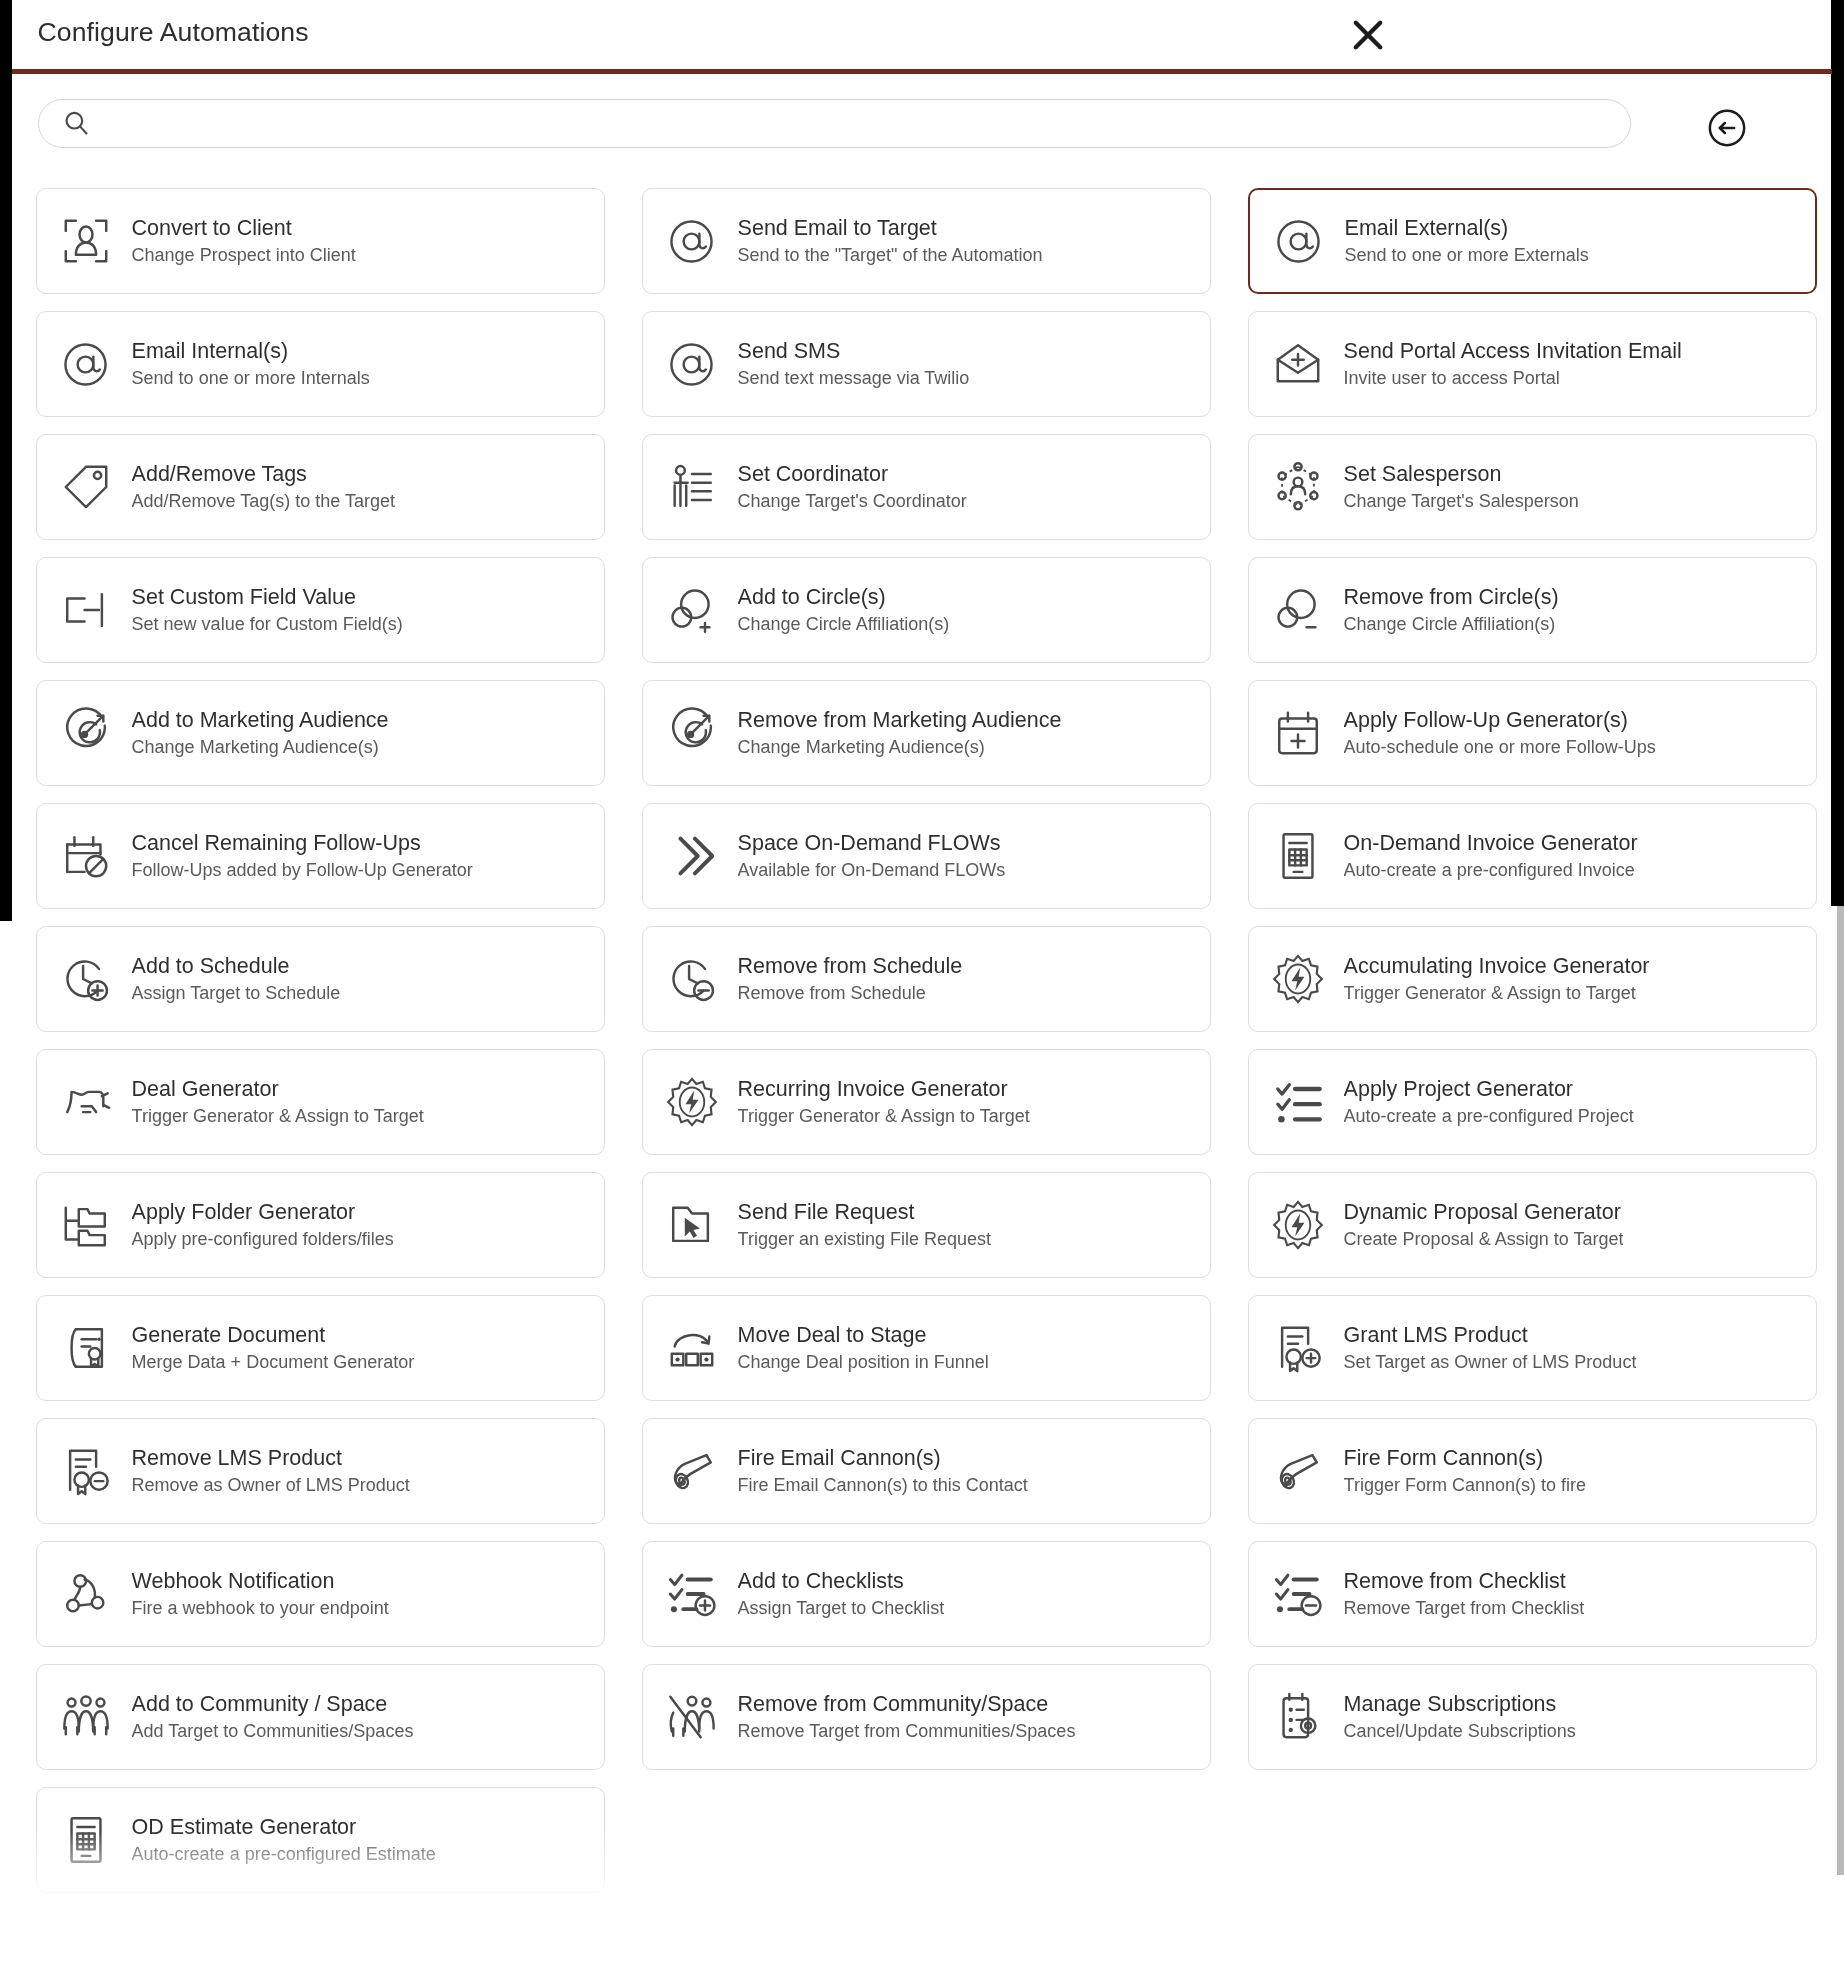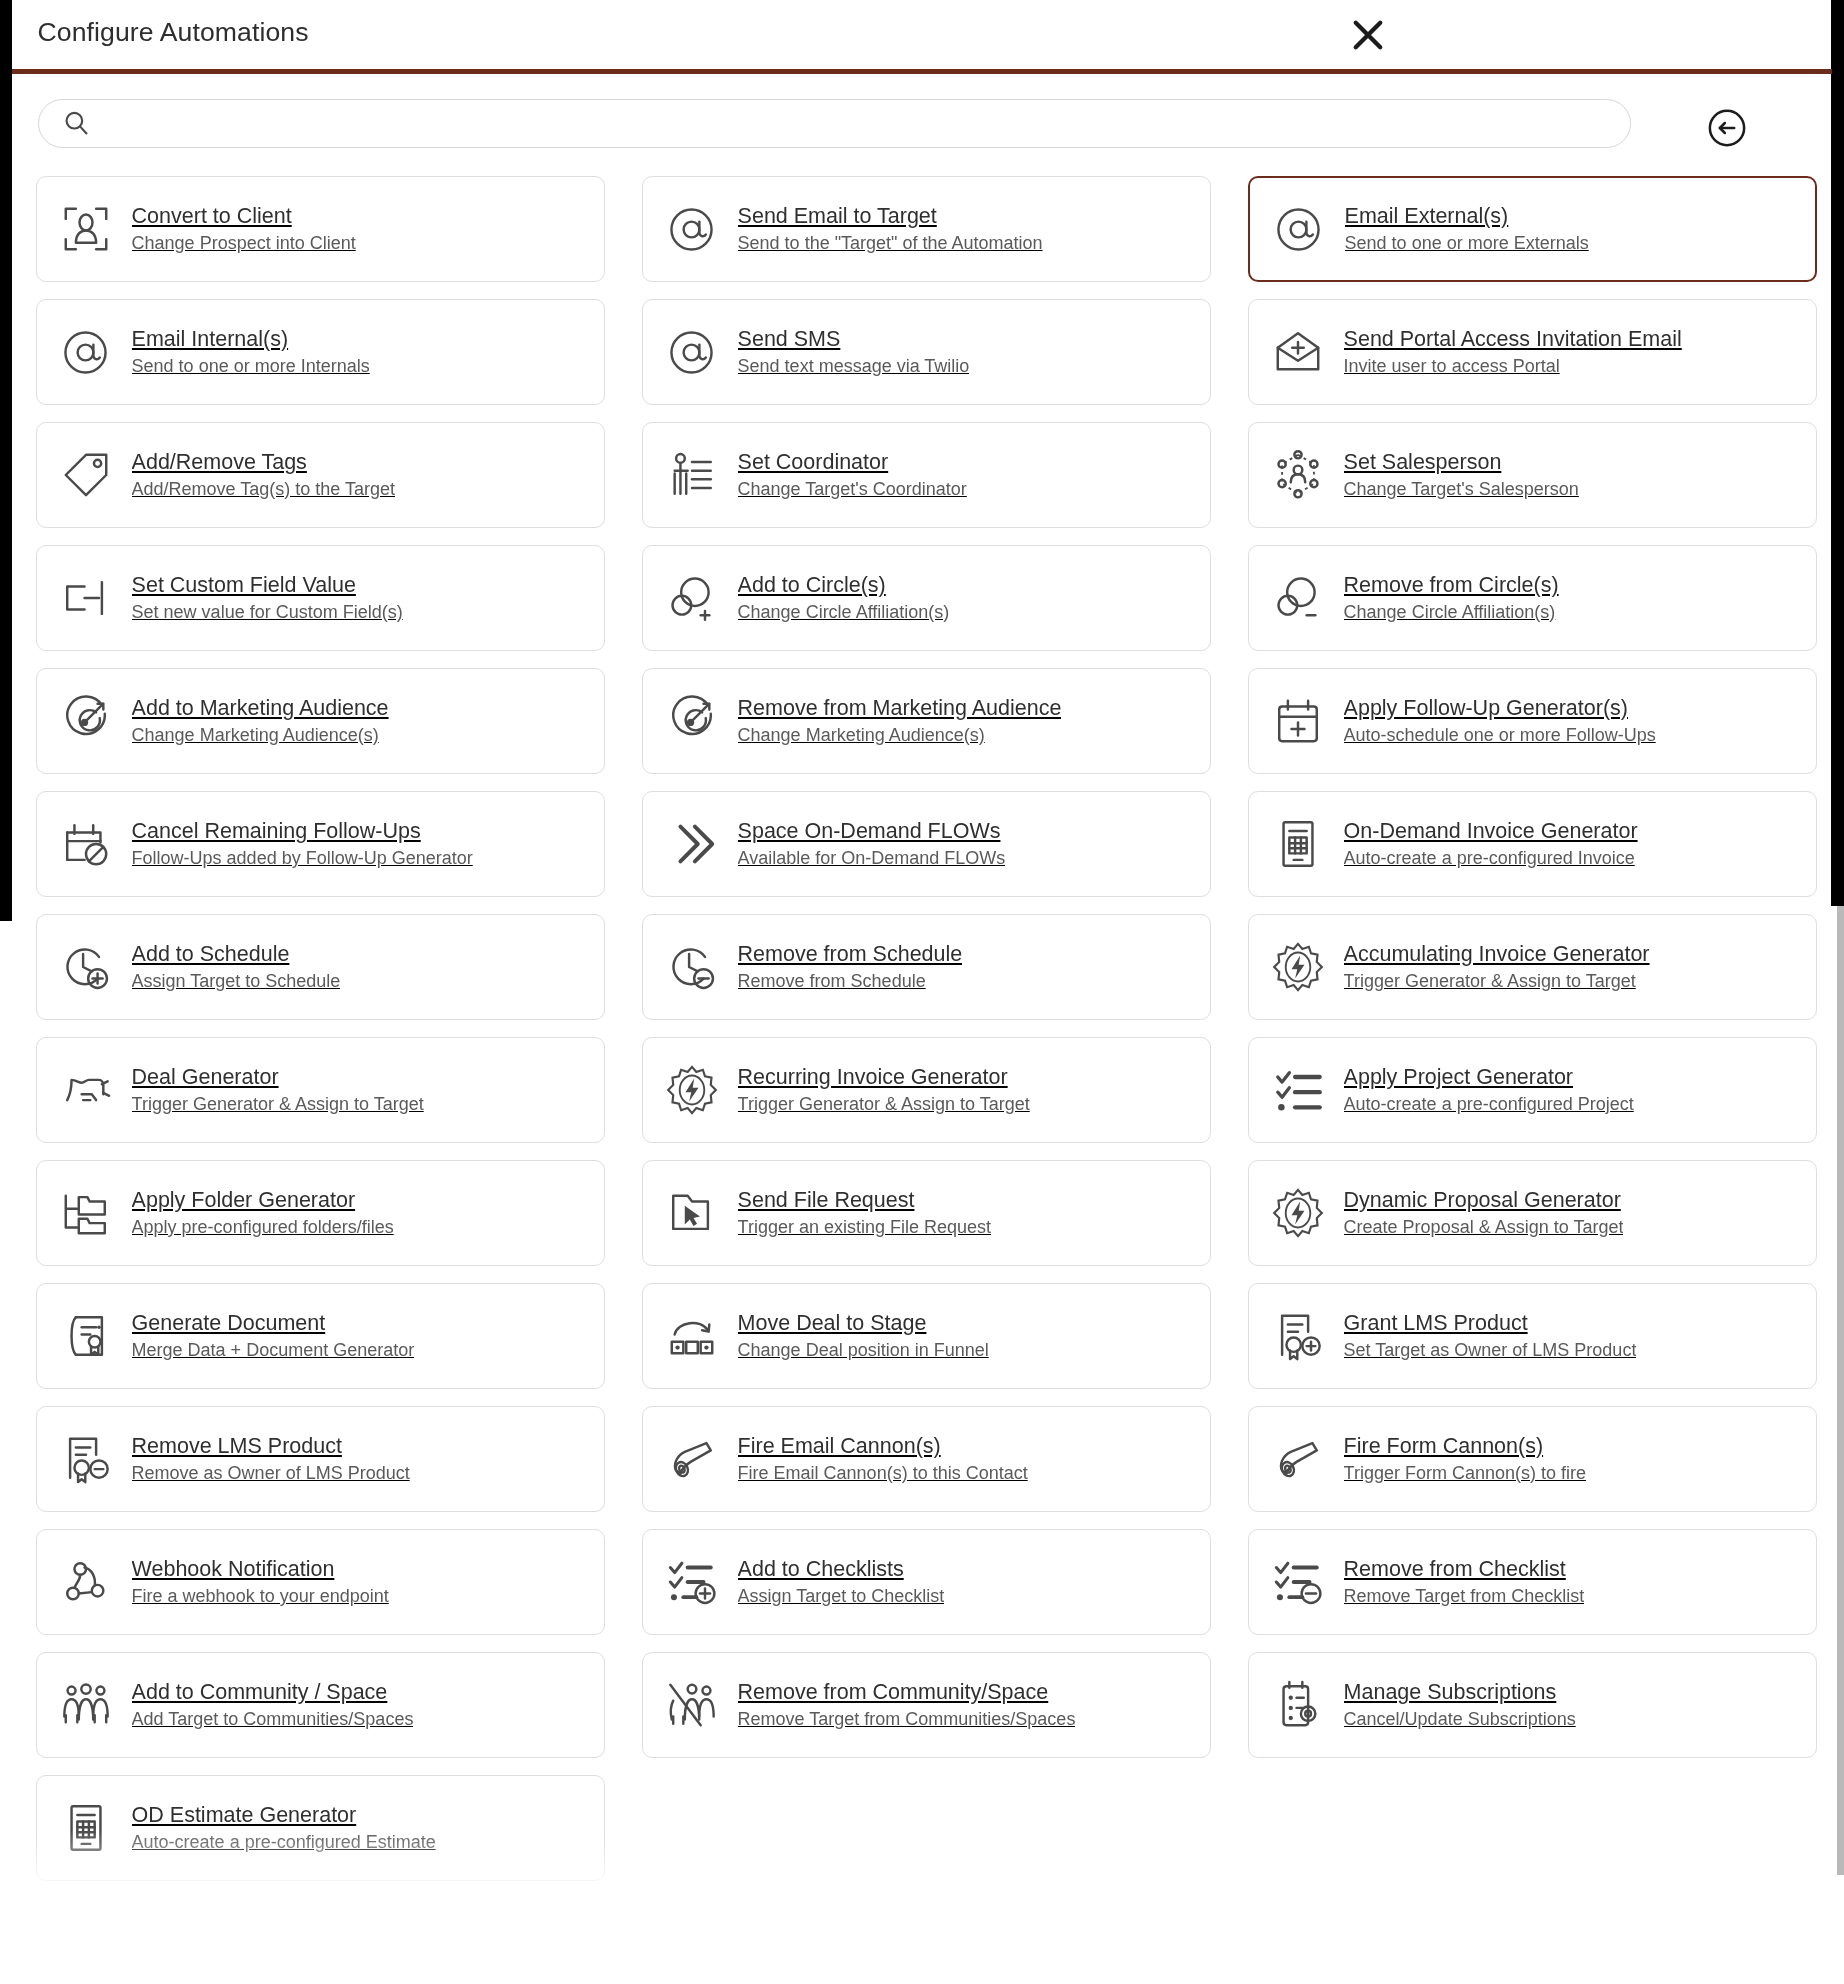--- a/index.html
+++ b/index.html
@@ -119,28 +119,27 @@
     left: 1695px;
     top: 34px;
     width: 40px; height: 40px;
     cursor: pointer;
   }
 
   
   .grid {
     position: absolute;
     left: 11.5px;
-    top: 176px;
+    top: 188px;
     width: 1820px;
     display: grid;
     grid-template-columns: repeat(3, 569px);
     column-gap: 37px;
     row-gap: 17px;
     padding-left: 24.4px;
-    text-decoration: underline;
   }
   .card {
     position: relative;
     height: 106px;
     border: 1.4px solid #dedede;
     border-radius: 10px;
     background: #ffffff;
     display: flex;
     align-items: center;
     padding-left: 18.7px;

